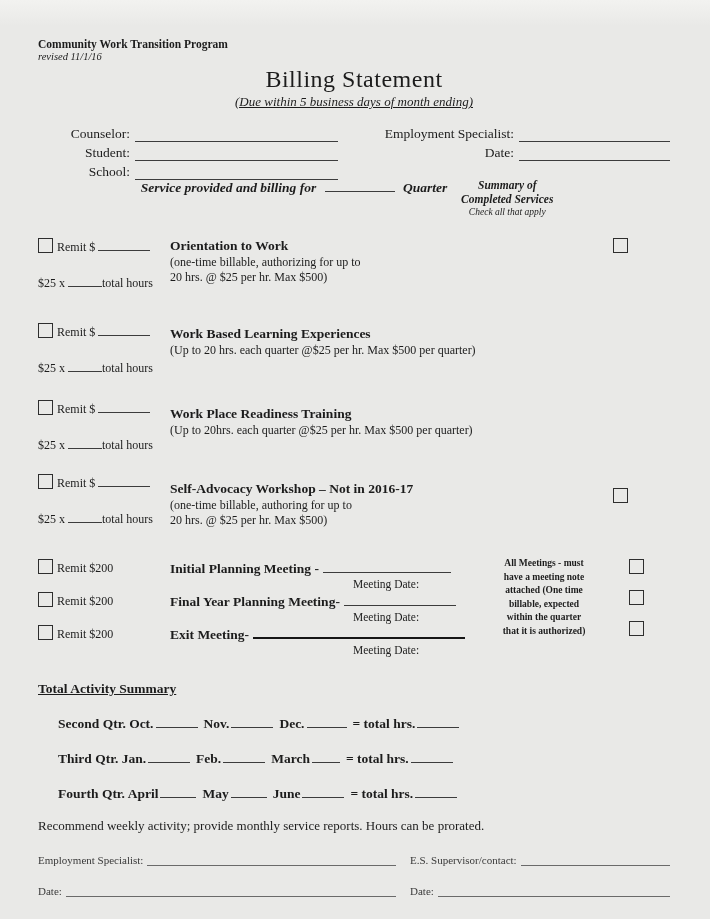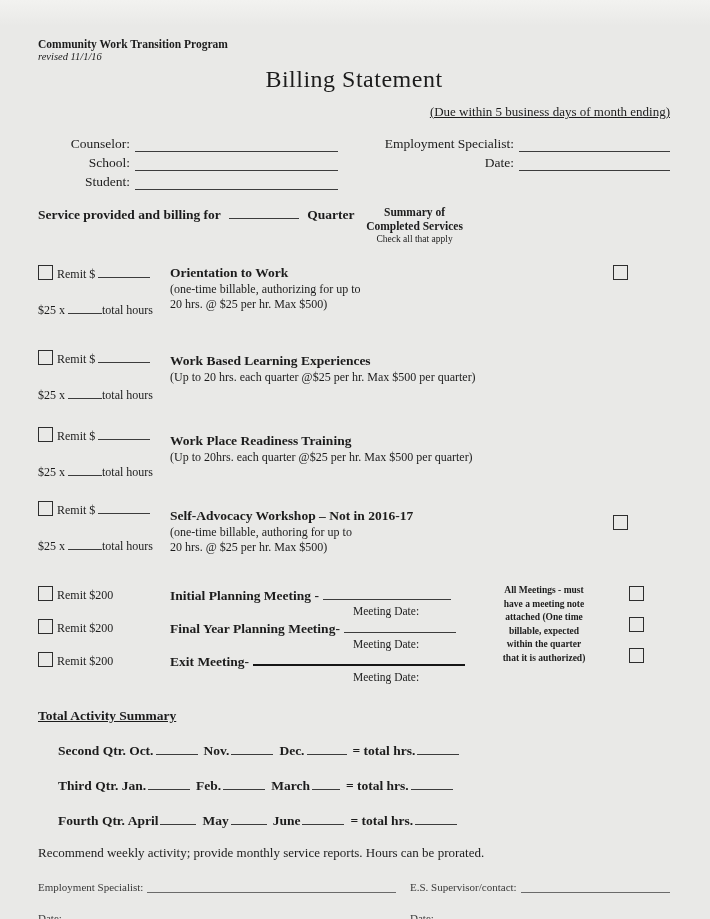--- a/index.html
+++ b/index.html
@@ -9,32 +9,32 @@
     font-family:"Liberation Serif", serif;
     color:#1c1c1c;
     overflow:hidden;
   }
   .page{padding:38px 40px 0 38px;box-sizing:border-box;width:710px;height:919px;}
 
   
   .program{font-weight:bold;font-size:11.5px;}
   .revised{font-style:italic;font-size:10.5px;margin-top:1px;}
   .doc-title{text-align:center;font-size:24px;margin-top:4px;letter-spacing:.5px;}
-  .doc-sub{text-align:right;font-size:13px;text-decoration:underline;margin-top:11px;}
+  .doc-sub{text-align:center;font-size:13px;font-style:italic;text-decoration:underline;margin-top:1px;}
 
   
   .info{display:grid;grid-template-columns:300px 1fr;column-gap:24px;margin-top:13px;}
   .frow{display:flex;align-items:flex-end;height:19px;font-size:13.5px;}
   .flabel{text-align:right;padding-right:5px;white-space:nowrap;}
   .flabel.w92{width:92px;}
   .flabel.w152{width:152px;}
   .line{flex:1;border-bottom:1.3px solid #3c3c3c;height:13px;}
 
   
-  .svc-head{display:flex;justify-content:flex-start;margin-top:17px;}
+  .svc-head{display:flex;justify-content:center;font-style:italic;}
   .svc-head-left{font-weight:bold;font-size:13.5px;white-space:nowrap;}
   .summary-box{width:120px;text-align:center;margin-top:-2px;}
   .summary-line{font-weight:bold;font-size:11.5px;line-height:14px;}
   .summary-note{font-size:9.5px;margin-top:1px;}
 
   
   .blank{display:inline-block;border-bottom:1.2px solid #3c3c3c;height:11px;vertical-align:baseline;}
   .cb{display:inline-block;width:13px;height:13px;border:1.5px solid #2e2e2e;background:transparent;vertical-align:-2px;}
 
   
@@ -87,25 +87,25 @@
   <div class="doc-title">Billing Statement</div>
   <div class="doc-sub">(Due within 5 business days of month ending)</div>
 
   <div class="info">
     <div>
       <div class="frow">
         <span class="flabel w92">Counselor:</span>
         <span class="line"></span>
       </div>
       <div class="frow">
+        <span class="flabel w92">Student:</span>
+        <span class="line"></span>
+      </div>
+      <div class="frow">
         <span class="flabel w92">School:</span>
-        <span class="line"></span>
-      </div>
-      <div class="frow">
-        <span class="flabel w92">Student:</span>
         <span class="line"></span>
       </div>
     </div>
     <div>
       <div class="frow">
         <span class="flabel w152">Employment Specialist:</span>
         <span class="line"></span>
       </div>
       <div class="frow">
         <span class="flabel w152">Date:</span>

